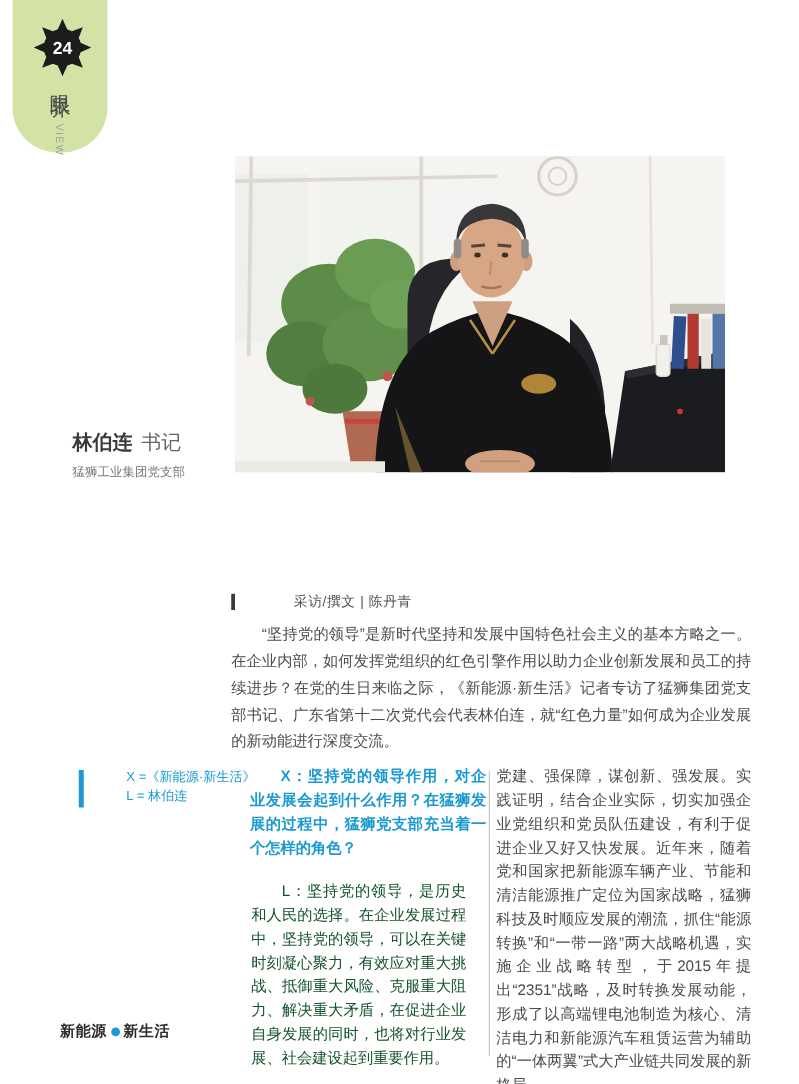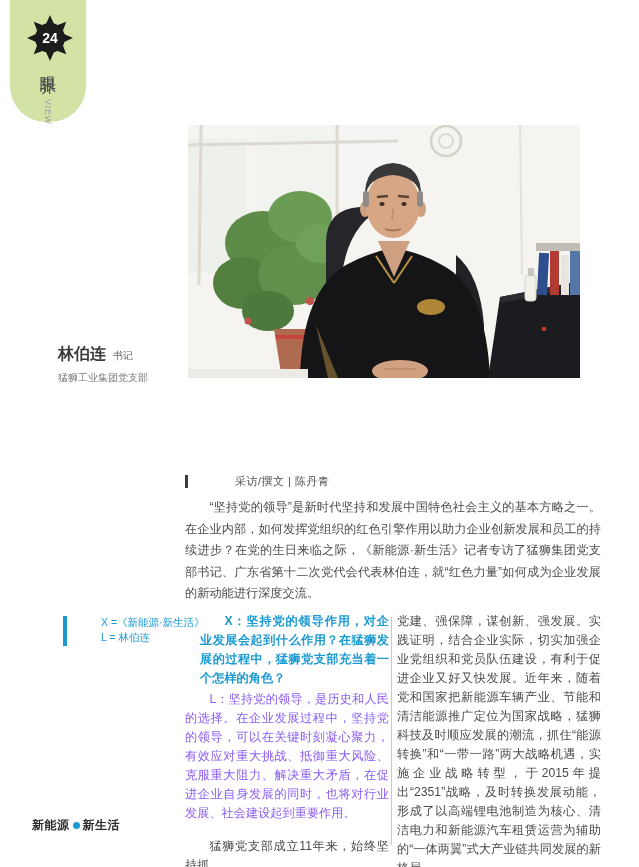--- a/index.html
+++ b/index.html
@@ -21,21 +21,21 @@
     writing-mode:vertical-rl;font-size:17px;letter-spacing:3px;color:#4a4a4a;font-weight:500;
   }
   .tab-en{
     position:absolute;left:50%;top:99px;transform:translateX(-50%);
     writing-mode:vertical-rl;font-size:8.5px;letter-spacing:1px;color:#9aa39b;
   }
 
   
   .caption{position:absolute;left:58px;top:344px;width:130px;}
   .caption-name{font-size:16px;color:#3a3a3a;font-weight:600;display:inline-block;}
-  .caption-role{font-size:10px;color:#666;margin-left:7px;}
+  .caption-role{font-size:16px;color:#666;margin-left:7px;}
   .caption-org{font-size:10px;color:#777;margin-top:6px;}
 
   
   .photo{position:absolute;left:188px;top:125px;width:392px;height:253px;overflow:hidden;background:#f3f2ee;}
 
   
   .title{position:absolute;left:184px;top:391px;font-size:28px;line-height:38px;
          color:#3b3b3b;font-weight:500;letter-spacing:1.5px;}
   .byline{position:absolute;left:185px;top:474px;display:flex;align-items:center;}
   .byline-bar{width:3px;height:13px;background:#3a3a3a;margin-right:7px;}
@@ -48,26 +48,26 @@
   .legend{position:absolute;left:63px;top:615px;display:flex;gap:25px;}
   .legend-bar{width:4px;height:30px;background:#1b9ad2;margin-right:9px;margin-top:1px;}
   .legend-lines{font-size:10.5px;line-height:15px;color:#1b9ad2;}
 
   
   .col{position:absolute;top:612px;width:204px;font-size:12.2px;line-height:19px;text-align:justify;}
   .col1{left:185px;}
   .col2{left:397px;}
   .col-divider{position:absolute;left:391px;top:617px;width:1px;height:228px;background:#c9c9c9;}
   .q{color:#1b9ad2;font-weight:700;text-indent:2em;margin:0 0 2px 15px;}
-  .a{color:#8b5cf6;text-indent:2em;margin:0;}
+  .a{color:#14532d;text-indent:2em;margin:16px;}
   .a2{color:#4a4a4a;text-indent:2em;margin:14px 0 0 0;}
   .cont{color:#4a4a4a;margin:0;}
 
   
-  .footer-logo{position:absolute;left:32px;top:817px;font-size:12px;font-weight:700;
+  .footer-logo{position:absolute;left:48px;top:817px;font-size:12px;font-weight:700;
                color:#2d2d2d;letter-spacing:0.5px;display:flex;align-items:center;}
   .logo-dot{width:7px;height:7px;border-radius:50%;background:#1b9ad2;margin:0 3px;display:inline-block;}
 </style>
 </head>
 <body>
 
 <div class="page">
 
   <div class="tab">
     <svg class="tab-badge" viewBox="0 0 48 48">

